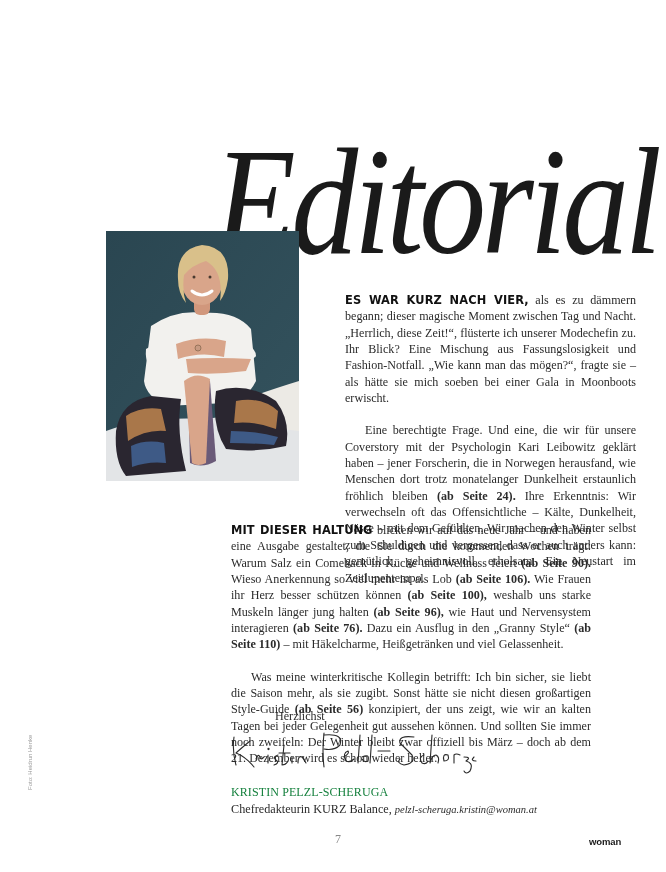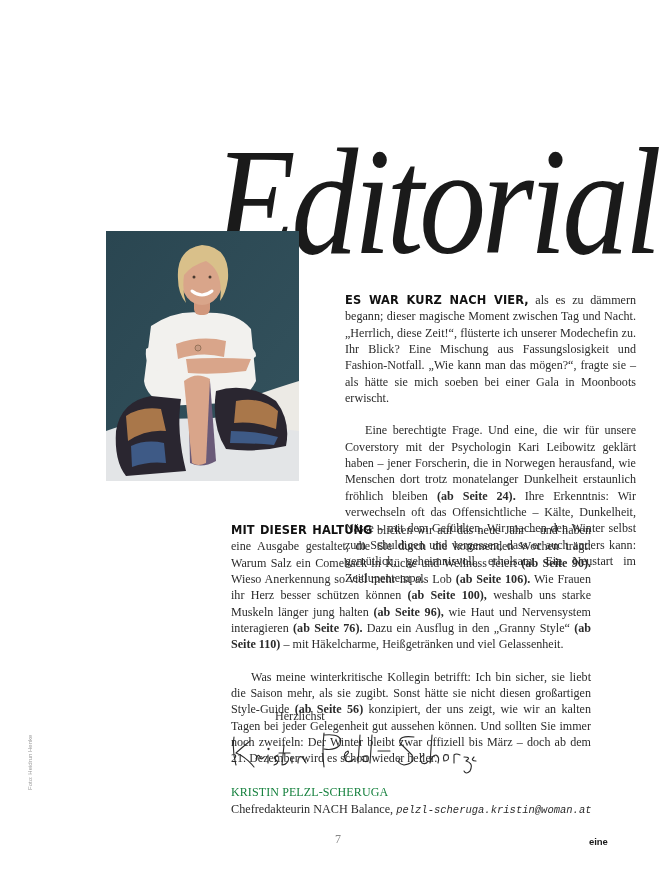--- a/index.html
+++ b/index.html
@@ -76,21 +76,21 @@
     letter-spacing: 0.1px;
     color: #15803d;
   }
   .sig-role {
     position: absolute;
     left: 231px; top: 802px;
     font-size: 12.2px;
     color: #2b2b2b;
     white-space: nowrap;
   }
-  .sig-role .email { font-style: italic; font-size: 10.5px; font-family: Liberation Mono, monospace; }
+  .sig-role .email { font-style: italic; font-size: 10.5px; }
 
   .credit {
     position: absolute;
     left: 27px; top: 790px;
     font-family: "Liberation Sans", "DejaVu Sans", sans-serif;
     font-size: 6px;
     color: #9a9a9a;
     transform: rotate(-90deg);
     transform-origin: left top;
     white-space: nowrap;
@@ -190,17 +190,17 @@
     <path d="M196 28 Q190 30 194 36 Q198 38 200 34"></path>
     <path d="M204 8 L202 36 Q204 28 208 28 Q212 30 210 36"></path>
     <path d="M216 34 Q214 26 220 28 Q222 34 216 34"></path>
     <path d="M226 36 L226 28 Q228 26 232 28"></path>
     <path d="M236 30 Q244 30 238 34 Q246 36 242 44 Q238 48 236 44"></path>
     <path d="M246 30 Q242 34 248 34"></path>
   </g>
 </svg>
 
 <div class="sig-name">KRISTIN PELZL-SCHERUGA</div>
-<div class="sig-role"><span>Chefredakteurin NACH Balance, </span><span class="email">pelzl-scheruga.kristin@woman.at</span></div>
+<div class="sig-role"><span>Chefredakteurin KURZ Balance, </span><span class="email">pelzl-scheruga.kristin@woman.at</span></div>
 
 <div class="credit">Foto: Heidrun Henke</div>
 <div class="page-number">7</div>
-<div class="brand">eine</div>
+<div class="brand">woman</div>
 
 </body></html>

